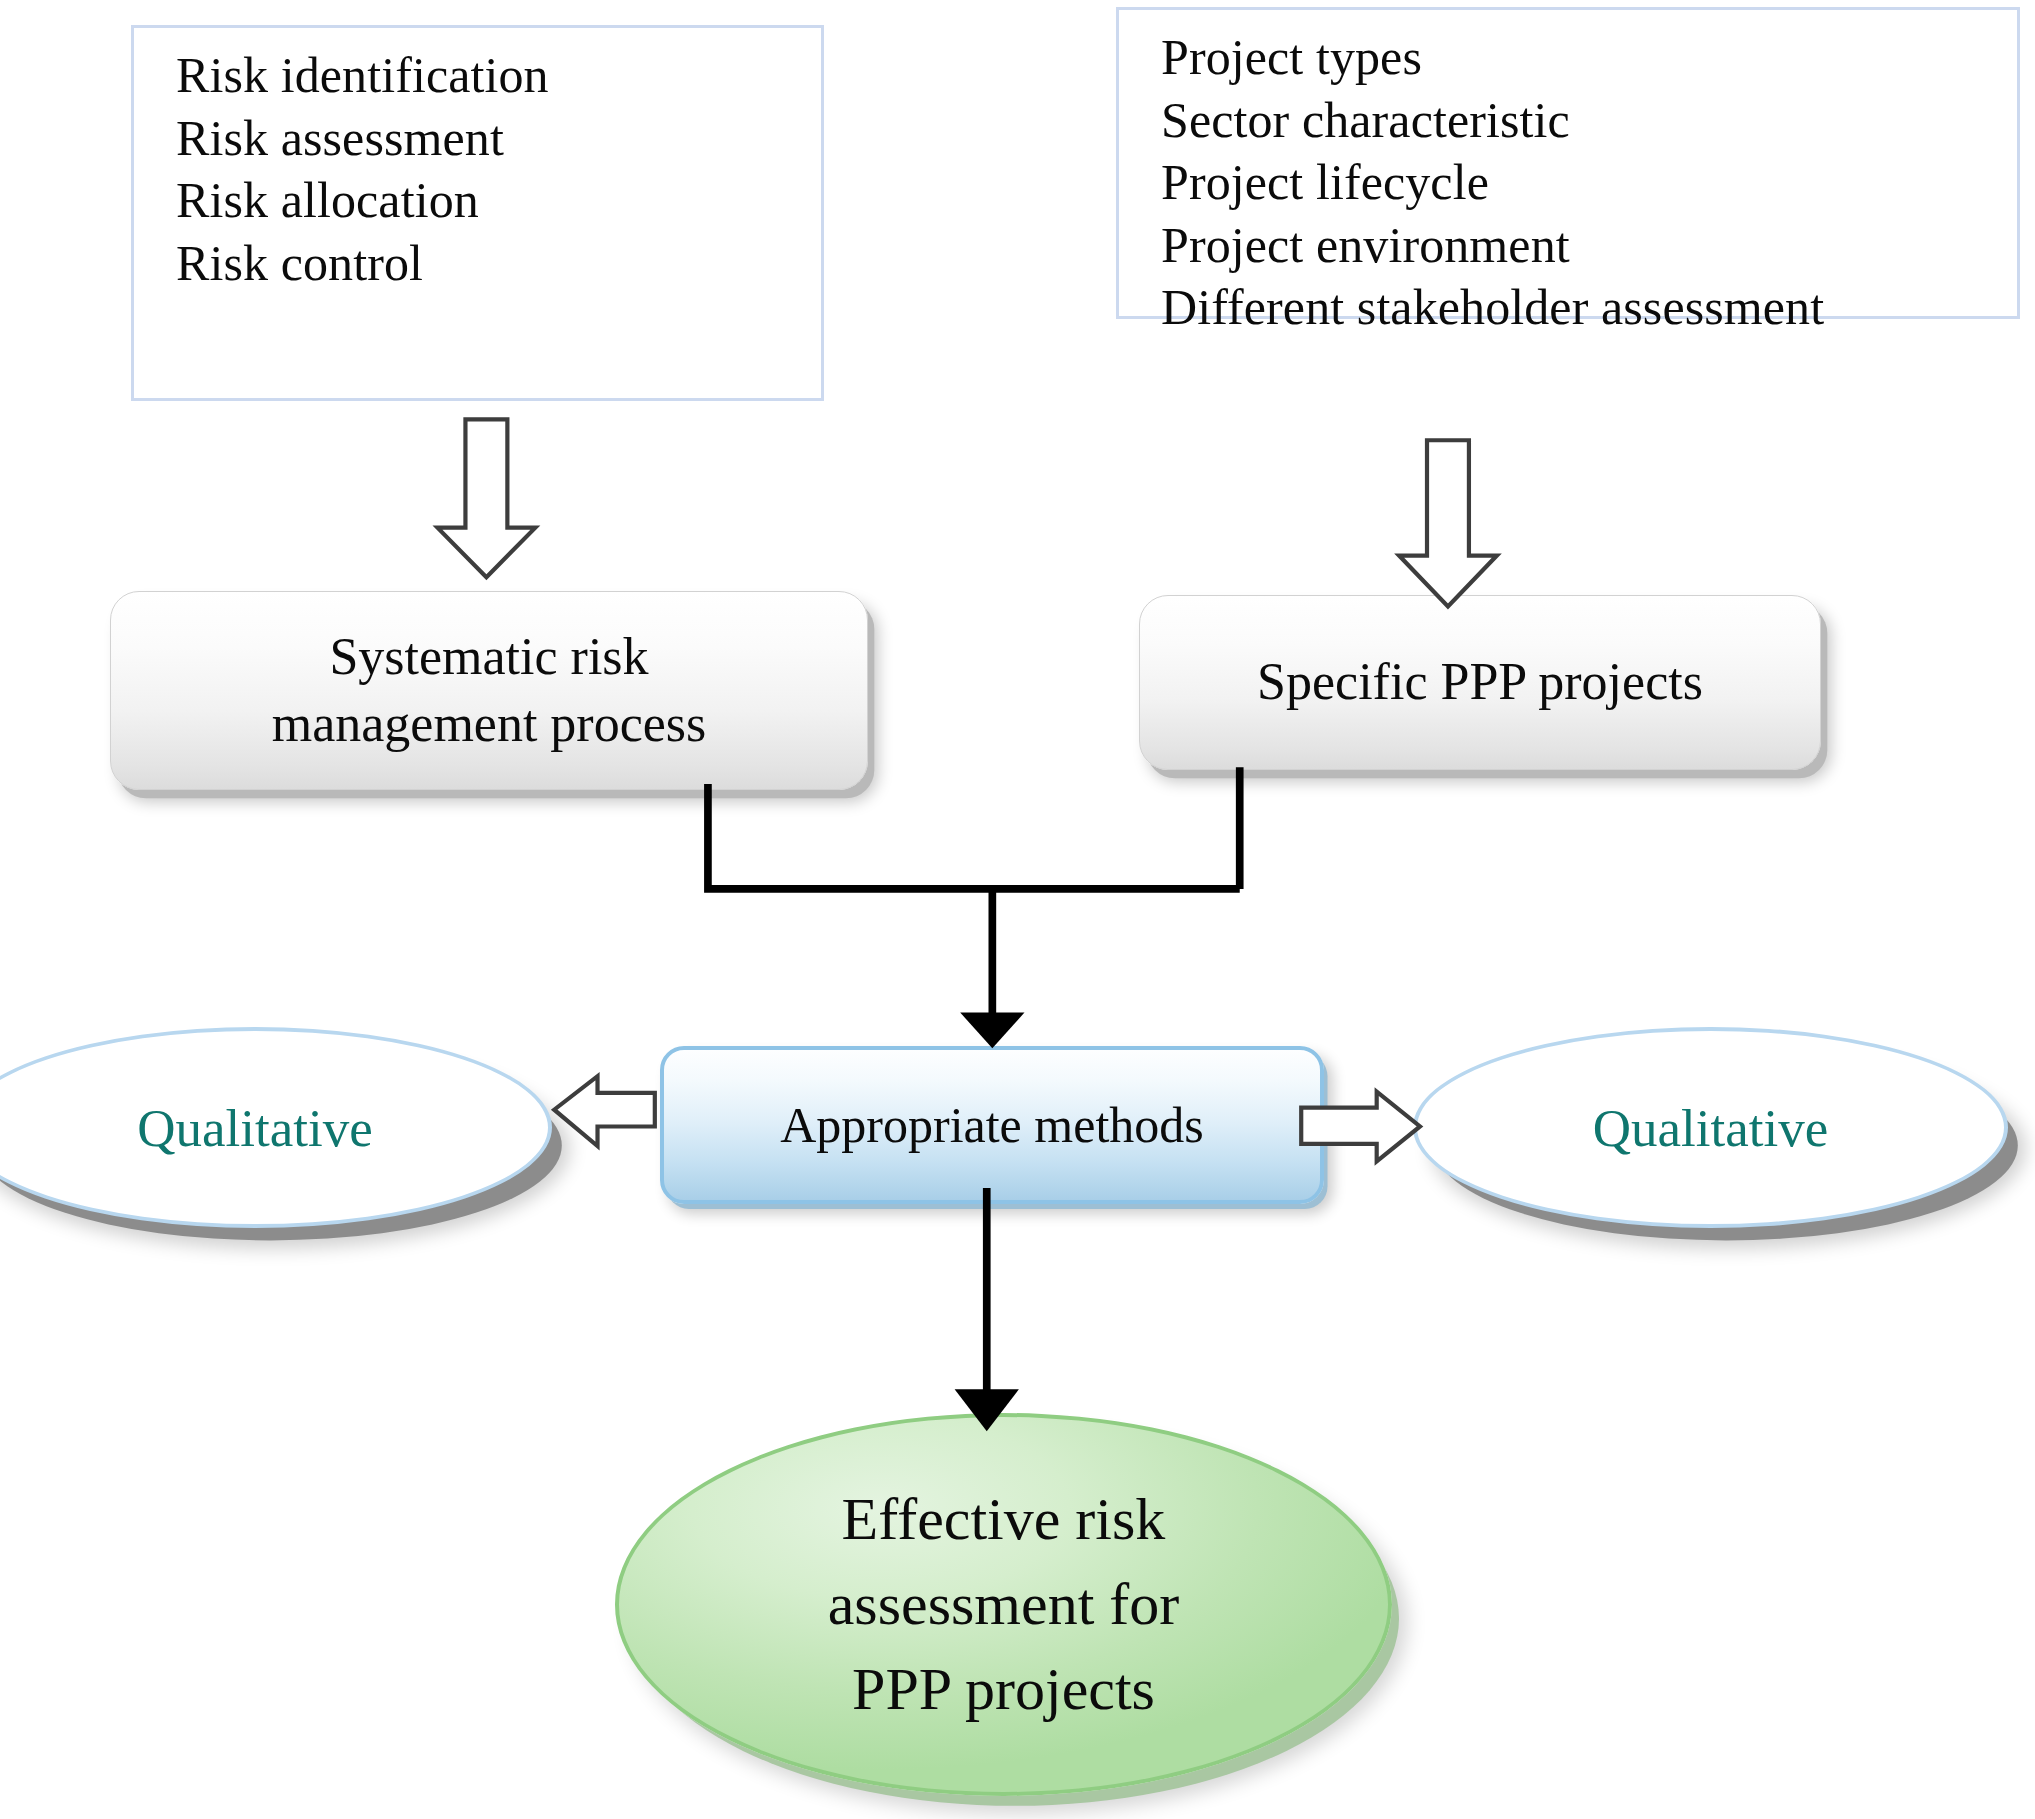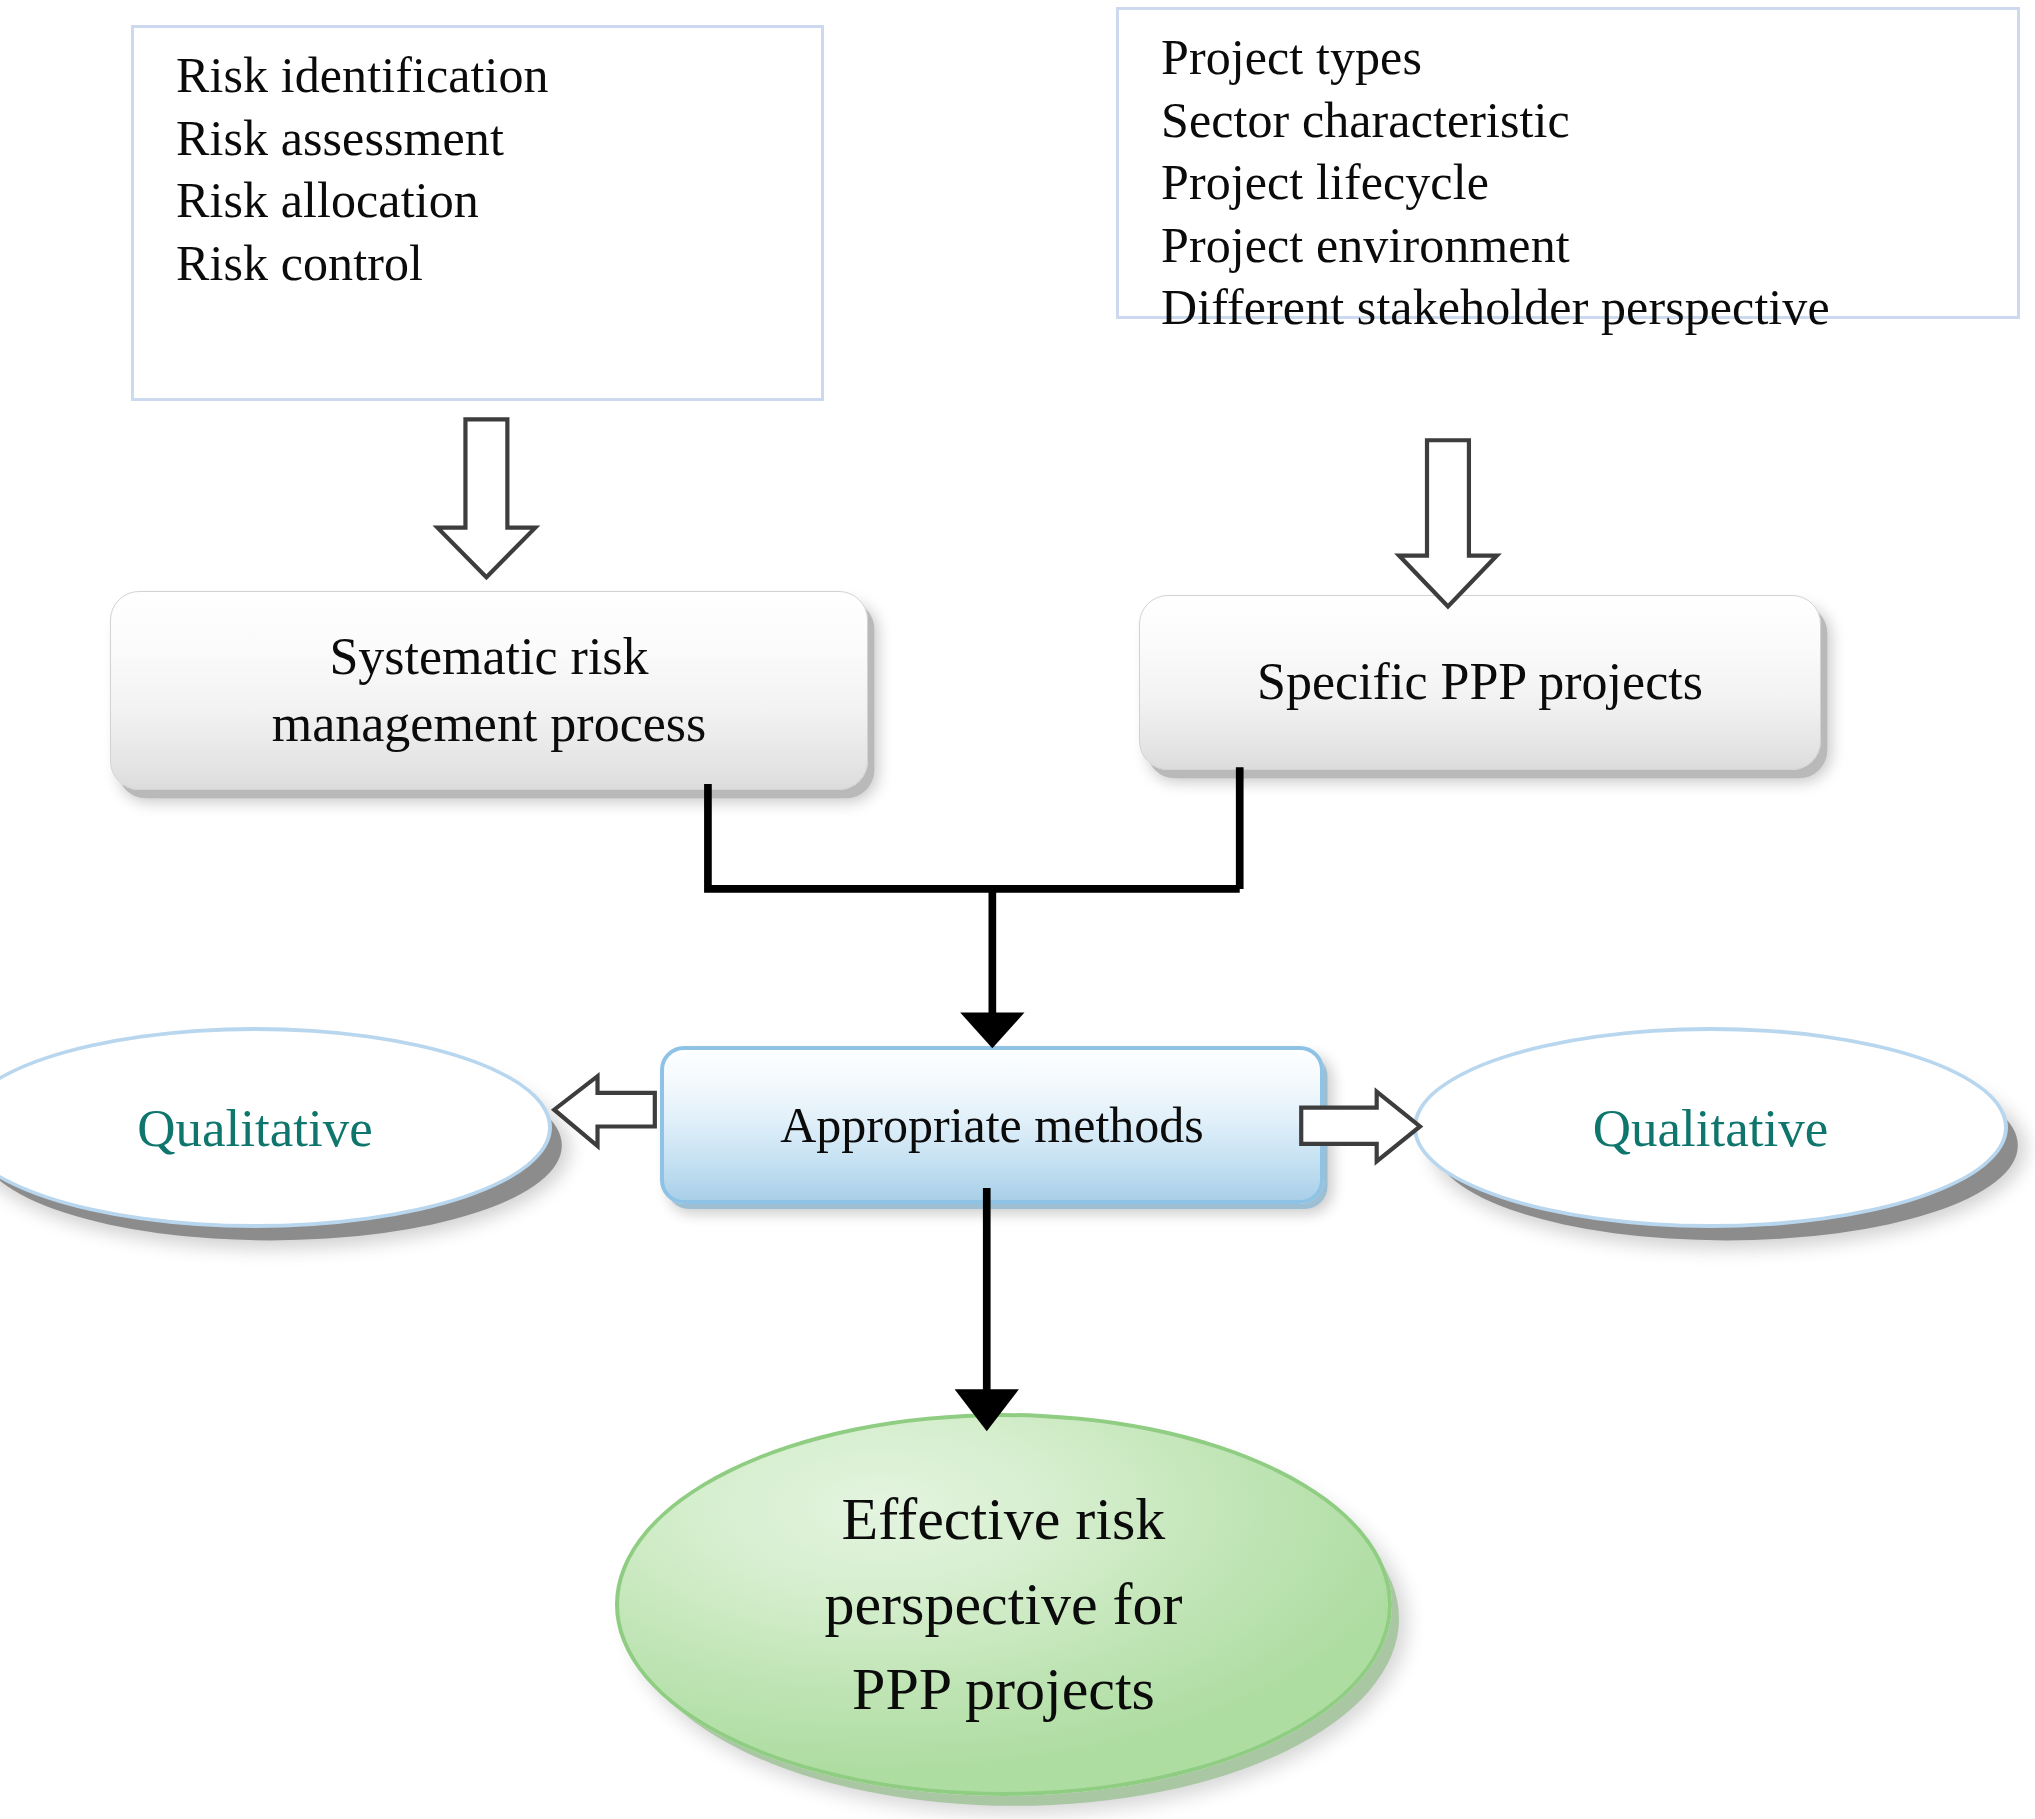--- a/index.html
+++ b/index.html
@@ -171,21 +171,21 @@
     <div class="line">Risk assessment</div>
     <div class="line">Risk allocation</div>
     <div class="line">Risk control</div>
   </div>
 
   <div class="list-box" id="box-project-factors">
     <div class="line">Project types</div>
     <div class="line">Sector characteristic</div>
     <div class="line">Project lifecycle</div>
     <div class="line">Project environment</div>
-    <div class="line">Different stakeholder perspective</div>
+    <div class="line">Different stakeholder assessment</div>
   </div>
 
   <div class="rounded-box" id="box-systematic">
     <div class="label">
       <span>Systematic risk</span><br>
       <span>management process</span>
     </div>
   </div>
 
   <div class="rounded-box" id="box-specific">
@@ -200,21 +200,21 @@
     <div class="label">Qualitative</div>
   </div>
 
   <div class="ellipse-white" id="ellipse-quantitative">
     <div class="label">Qualitative</div>
   </div>
 
   <div id="ellipse-effective">
     <div class="label">
       <span>Effective risk</span><br>
-      <span>perspective for</span><br>
+      <span>assessment for</span><br>
       <span>PPP projects</span>
     </div>
   </div>
 
   <svg id="svg-layer" viewBox="0 0 2912 2603" xmlns="http://www.w3.org/2000/svg">
 
     <polygon points="666,600 726,600 726,755 766,755 696,826 626,755 666,755" fill="#ffffff" stroke="#3d3d3d" stroke-width="6" stroke-linejoin="miter"></polygon>
 
     <polygon points="2042,630 2102,630 2102,795 2142,795 2072,868 2002,795 2042,795" fill="#ffffff" stroke="#3d3d3d" stroke-width="6" stroke-linejoin="miter"></polygon>
 

